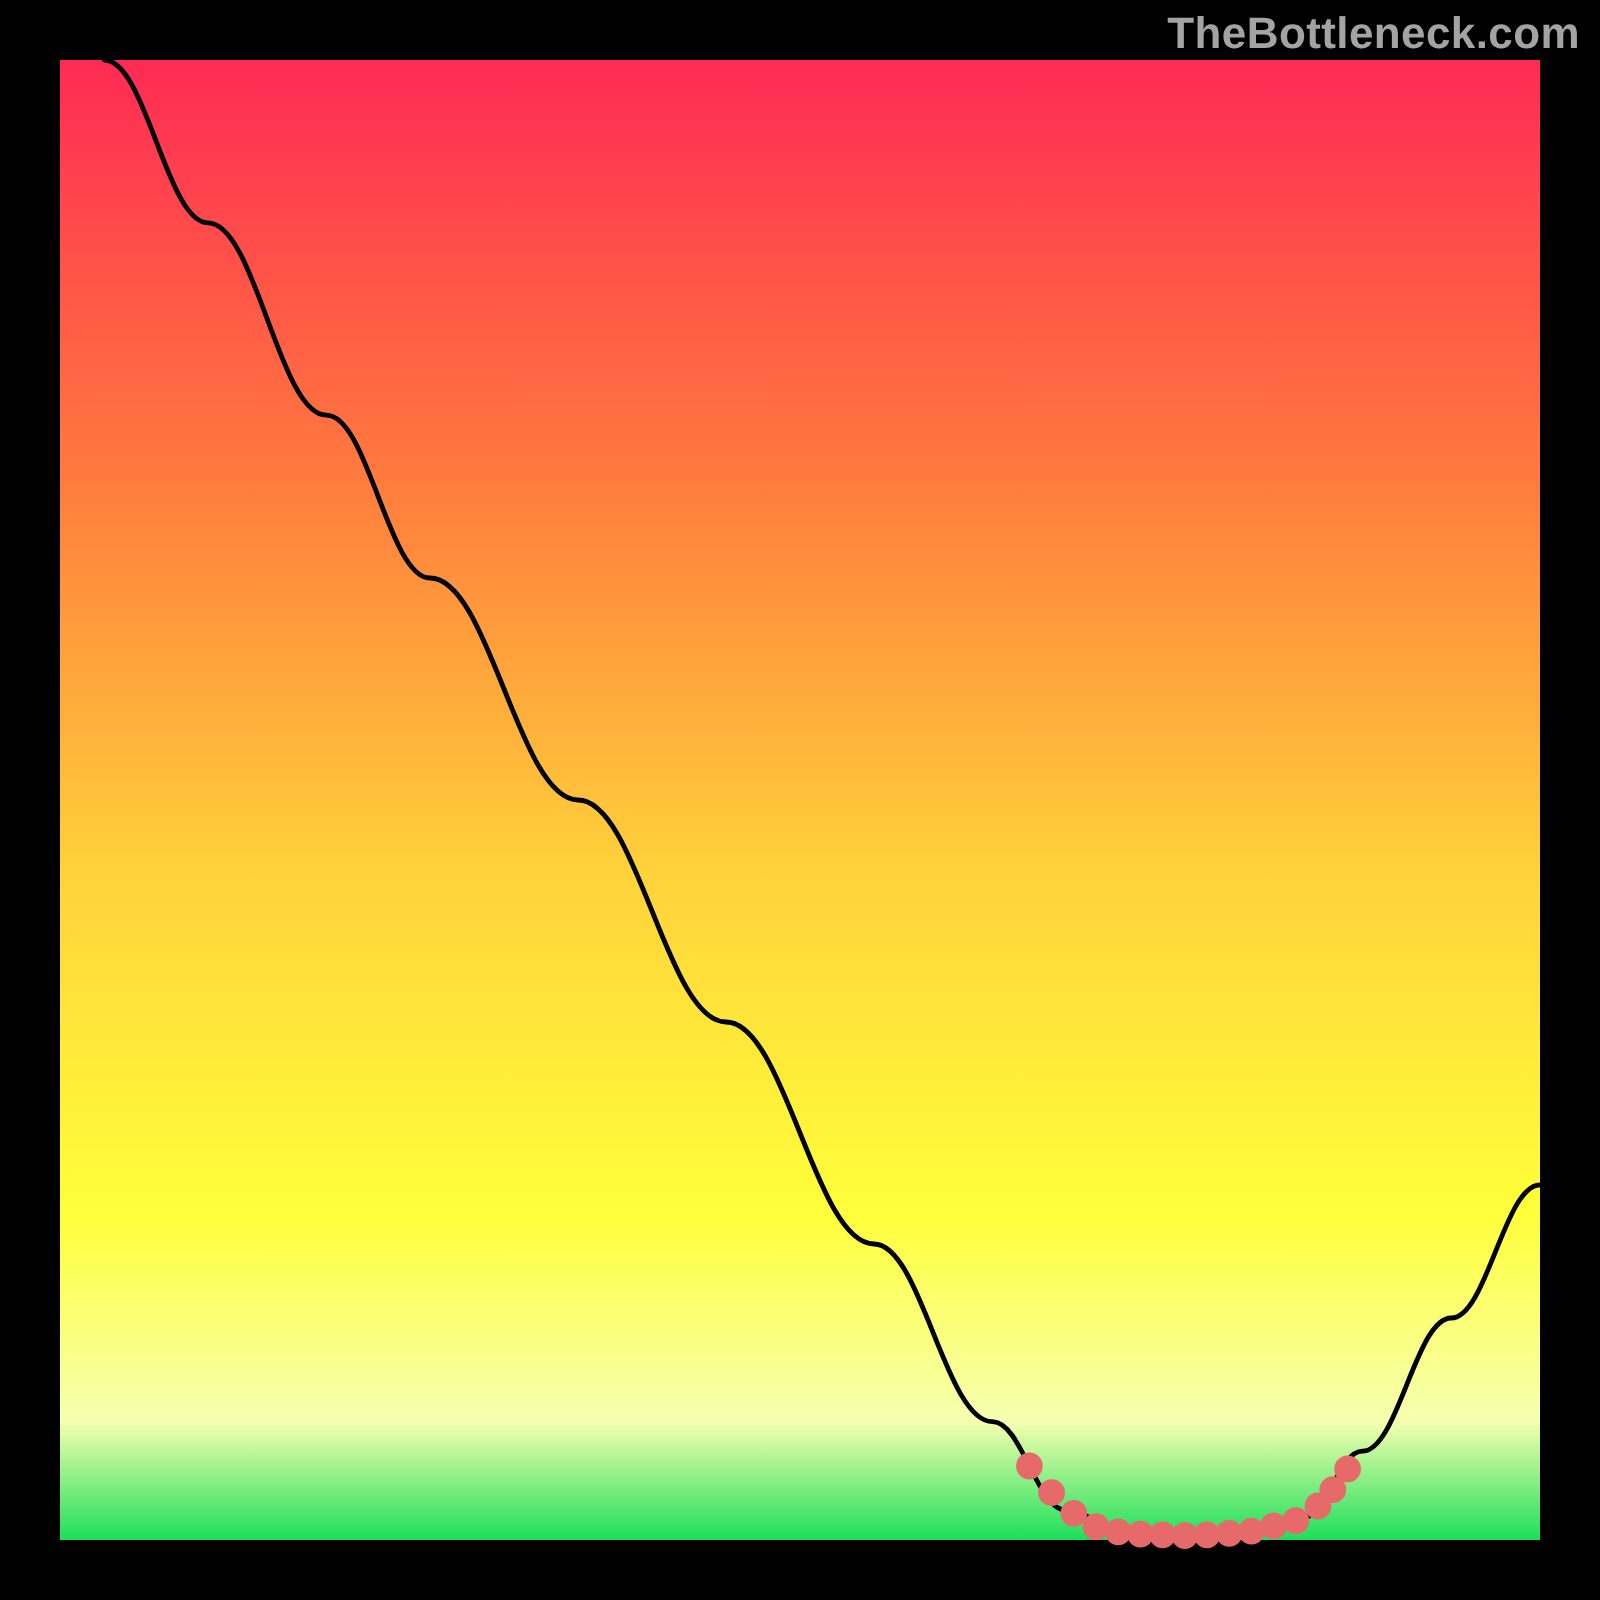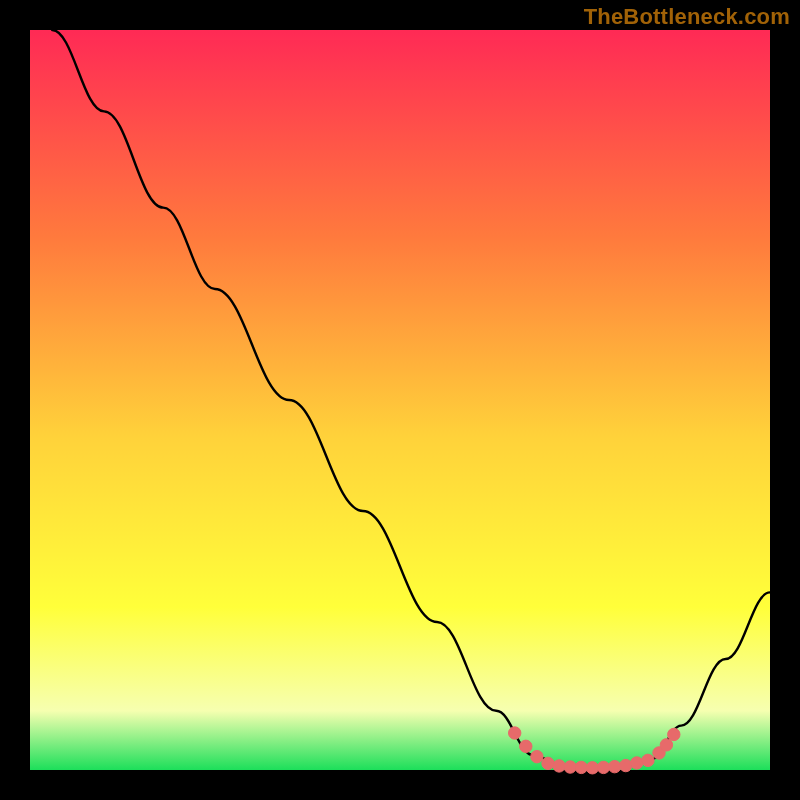--- a/index.html
+++ b/index.html
@@ -16,21 +16,21 @@
     height: 800px;
     background: #000000;
   }
   .watermark {
     position: absolute;
     top: 4px;
     right: 10px;
     font-family: Arial, Helvetica, sans-serif;
     font-size: 22px;
     font-weight: 600;
-    color: #a16207;
+    color: #a3a3a3;
     letter-spacing: 0.2px;
     user-select: none;
   }
   svg {
     position: absolute;
     left: 0;
     top: 0;
   }
 </style>
 </head>

